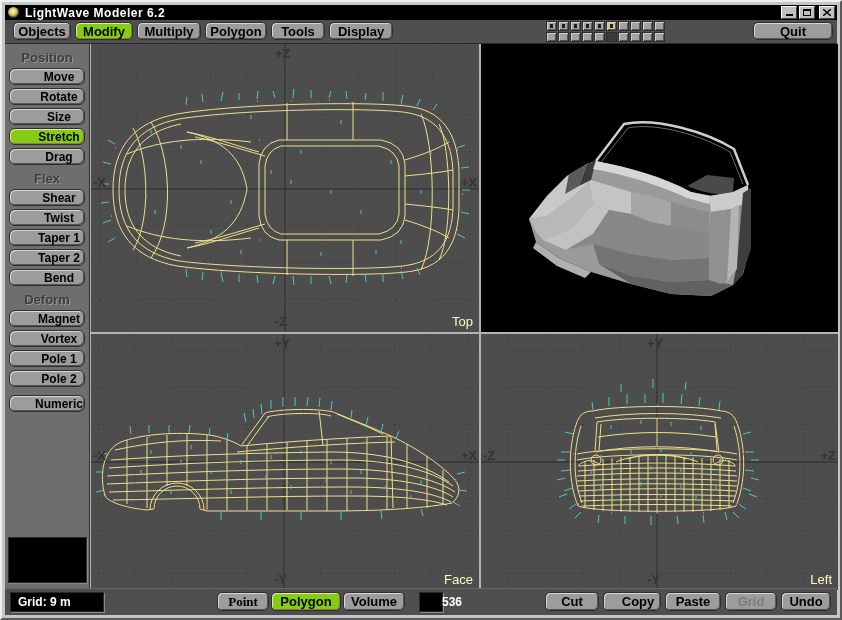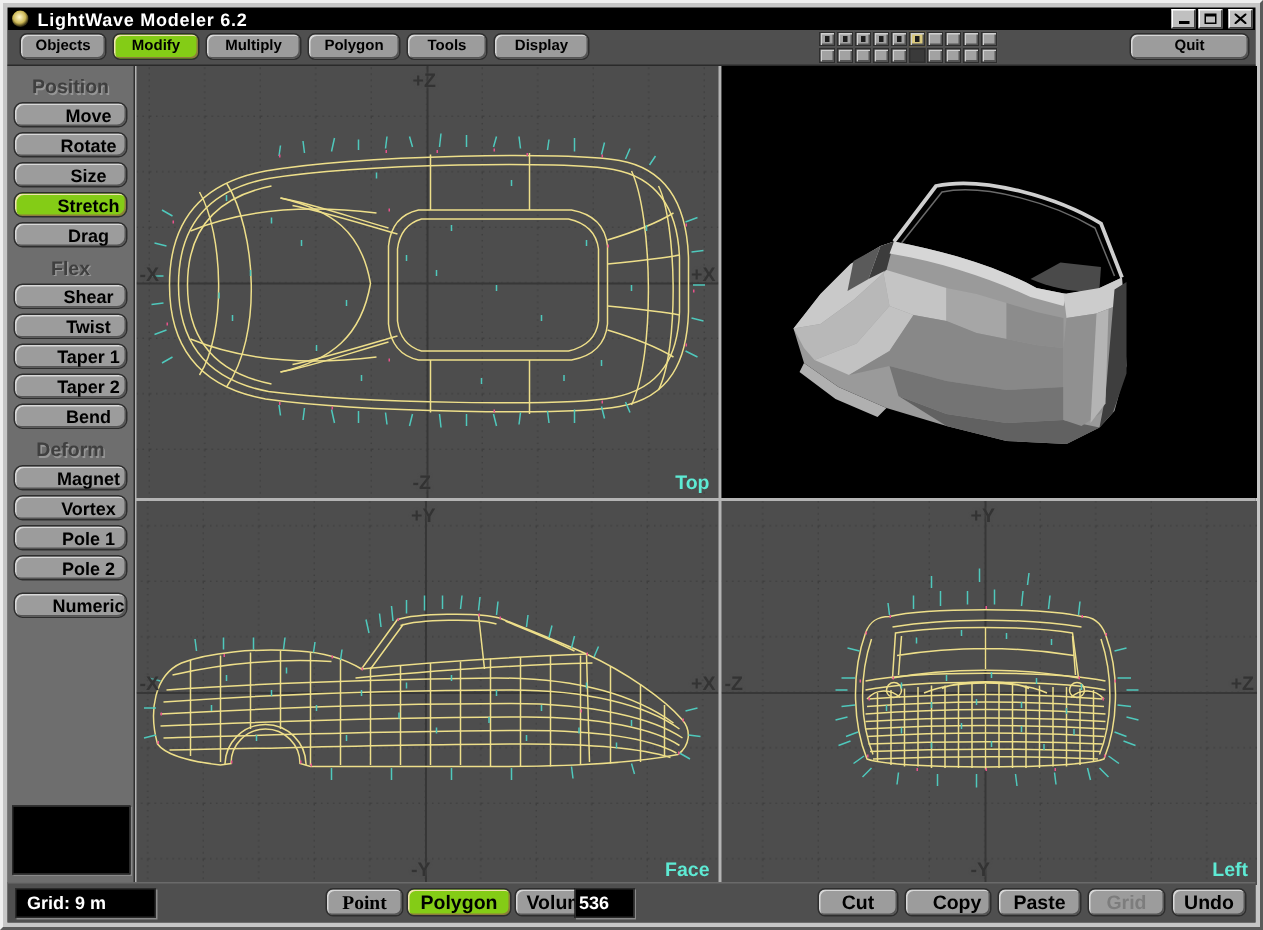--- a/index.html
+++ b/index.html
@@ -18,21 +18,21 @@
         border-right:1px solid #404040;border-bottom:1px solid #404040;
         display:flex;align-items:flex-end;justify-content:center;padding:2px;}
   .wbtn.close{margin-left:2px;align-items:center;}
   .glyph-min{width:7px;height:2px;background:#000;}
   .glyph-max{width:8px;height:7px;border:1px solid #000;border-top-width:2px;}
   
   .appbody{position:absolute;left:3px;top:18px;right:3px;bottom:3px;background:#4f4f4f;}
   .menubar{position:absolute;left:0;top:0;right:0;height:24px;background:#4f4f4f;border-bottom:1px solid #2a2a2a;}
   .btn{position:absolute;height:18px;top:2px;background:#9c9c9c;border:1px solid #2e2e2e;border-radius:5px;
        box-shadow:inset 1px 1px 0 #d8d8d8,inset -1px -1px 0 #565656;
-       color:#000;font-weight:bold;font-size:10px;display:flex;align-items:center;justify-content:center;
+       color:#000;font-weight:bold;font-size:13px;display:flex;align-items:center;justify-content:center;
        padding:0;line-height:1;}
   .btn.active{background:#84cc16;box-shadow:inset 1px 1px 0 #f0e4ae,inset -1px -1px 0 #8d7d3c;}
   
   .layers{position:absolute;left:541px;top:1px;display:grid;grid-template-columns:repeat(10,11px);
           grid-auto-rows:10px;gap:1px;}
   .lyr{background:#a2a2a2;border:1px solid #2e2e2e;box-shadow:inset 1px 1px 0 #d0d0d0,inset -1px -1px 0 #555;
        position:relative;padding:0;}
   .lyr.dot::after{content:"";position:absolute;left:3px;top:2px;width:3px;height:4px;background:#1d1d1d;}
   .lyr.active{background:#d9c87c;}
   .lyr.empty{background:#3a3a3a;box-shadow:none;border-color:#2e2e2e;}
@@ -49,27 +49,27 @@
   
   .vps{position:absolute;left:85px;top:24px;right:0;bottom:27px;background:#b4b4b4;}
   .vp{position:absolute;background:#4d4d4d;overflow:hidden;}
   .vp-top{left:1px;top:0;width:388px;height:288px;}
   .vp-preview{left:391px;top:0;width:357px;height:288px;background:#000;}
   .vp-face{left:1px;top:290px;width:388px;height:256px;}
   .vp-left{left:391px;top:290px;width:357px;height:256px;}
   .vp svg{position:absolute;left:0;top:0;}
   .axis-label{position:absolute;font-size:13px;font-weight:bold;color:#333;z-index:3;
               text-shadow:0 0 2px #4d4d4d;}
-  .vp-name{position:absolute;right:6px;bottom:3px;font-size:13px;font-weight:bold;color:#5eead4;z-index:3;margin-top:24px;}
+  .vp-name{position:absolute;right:6px;bottom:3px;font-size:13px;font-weight:normal;color:#fef9c3;z-index:3;margin-top:24px;}
   
   .statusbar{position:absolute;left:0;right:0;bottom:0;height:27px;background:#4f4f4f;border-top:1px solid #6a6a6a;}
   .blackbox{position:absolute;top:3px;height:20px;background:#000;color:#fff;font-size:12px;font-weight:bold;
             border:1px solid #2a2a2a;box-shadow:1px 1px 0 #8a8a8a;display:flex;align-items:center;}
   .gridbox{left:5px;width:94px;padding-left:7px;}
-  .countbox{left:378px;width:40px;padding-left:2px;}
+  .countbox{left:414px;width:24px;padding-left:22px;}
   .sb-btn{top:3px;height:19px;font-size:13px;}
   .disabled{color:#7d7d7d;}
 </style>
 </head>
 <body>
 
 <div class="win">
 
   <div class="titlebar">
     <span class="app-icon"></span>

